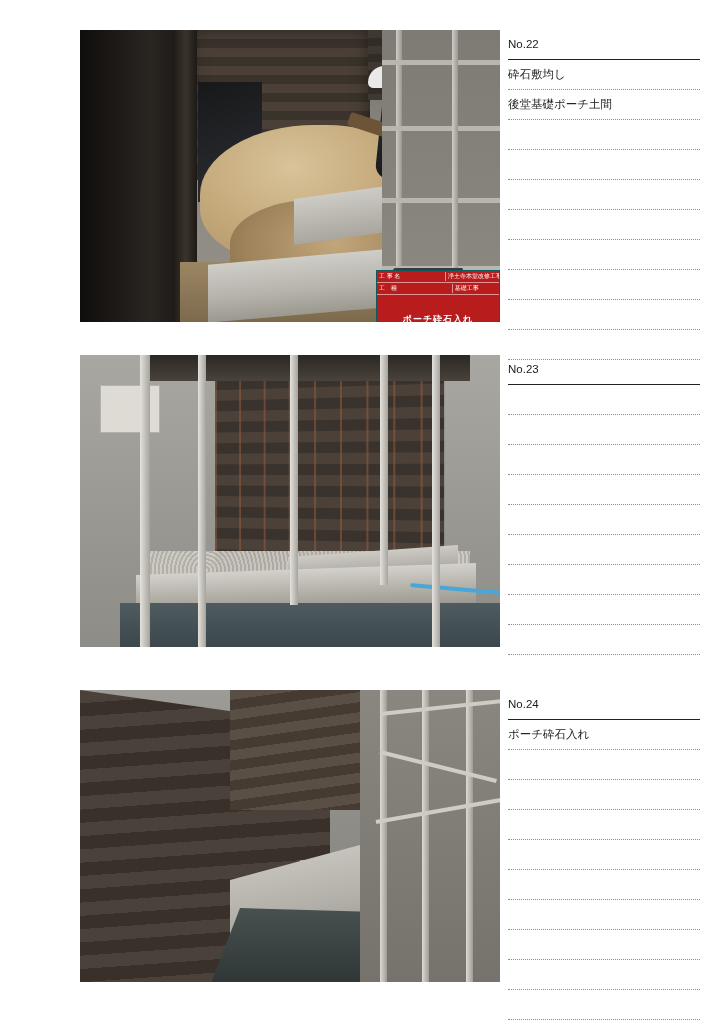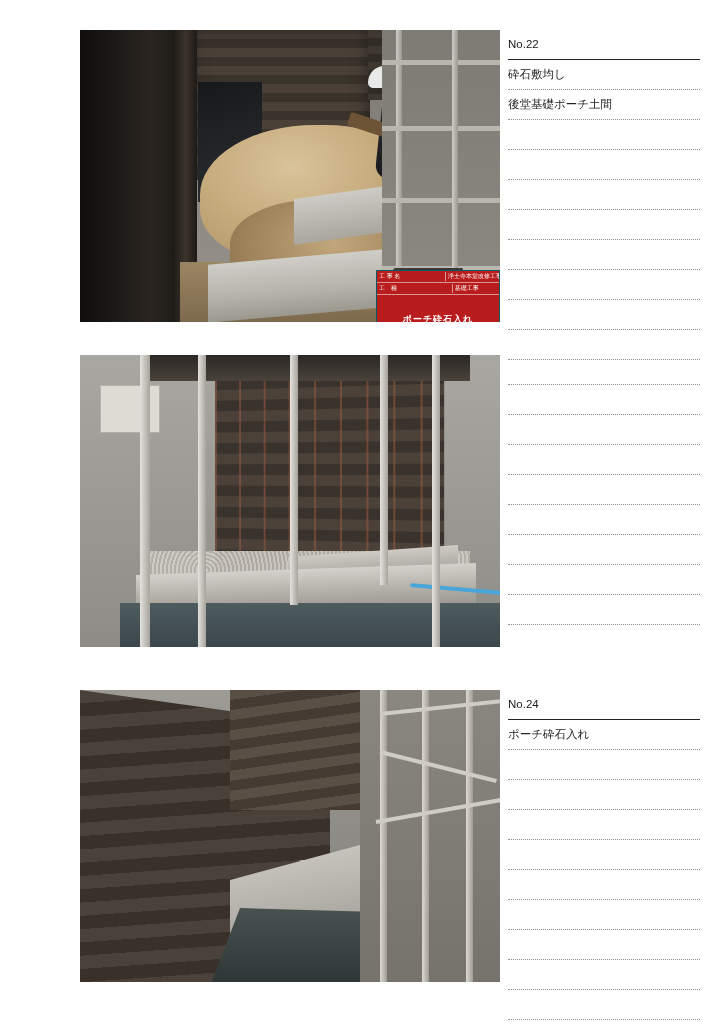--- a/index.html
+++ b/index.html
@@ -330,20 +330,21 @@
       <div class="ph2-tarp"></div>
       <div class="ph2-hose"></div>
       <div class="ph2-post" style="left:118px;"></div>
       <div class="ph2-post" style="left:210px; height:250px;"></div>
       <div class="ph2-post" style="left:300px; height:230px;"></div>
       <div class="ph2-post" style="left:352px;"></div>
       <div class="ph2-post" style="left:60px; width:10px;"></div>
     </div>
 
     <div class="notes">
+      <div class="note-line solid">No.23</div>
       <div class="note-line empty">&nbsp;</div>
       <div class="note-line empty">&nbsp;</div>
       <div class="note-line empty">&nbsp;</div>
       <div class="note-line empty">&nbsp;</div>
       <div class="note-line empty">&nbsp;</div>
       <div class="note-line empty">&nbsp;</div>
       <div class="note-line empty">&nbsp;</div>
       <div class="note-line empty">&nbsp;</div>
       <div class="note-line empty">&nbsp;</div>
     </div>

